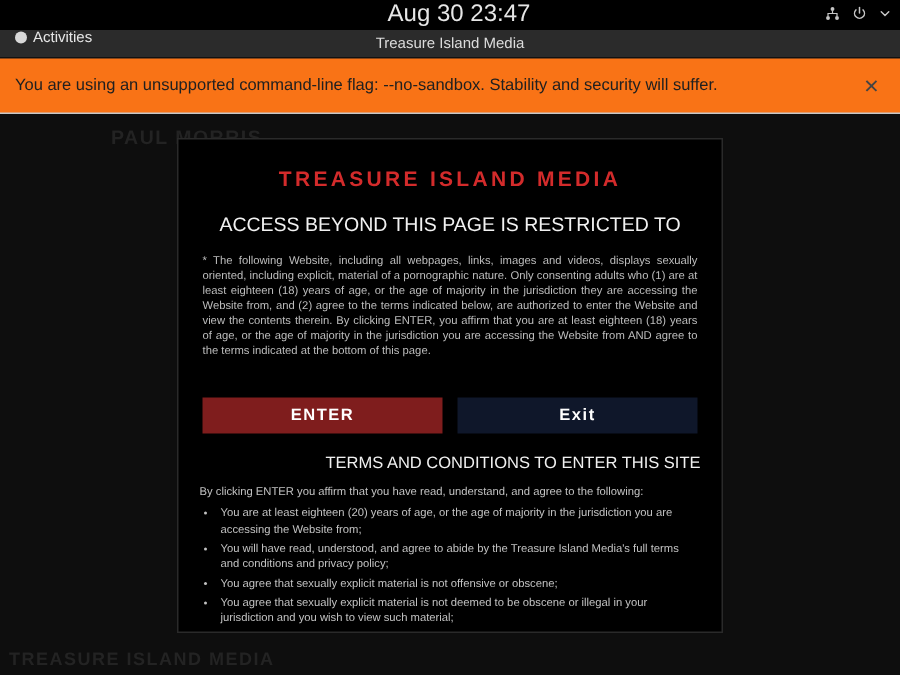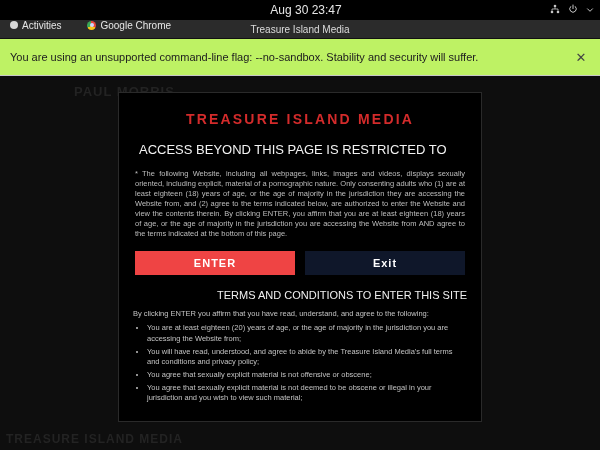--- a/index.html
+++ b/index.html
@@ -60,21 +60,21 @@
     left: 2.5px; top: 2.5px;
     width: 4px; height: 4px;
     border-radius: 50%;
     background: #cfd8ff;
   }
   .topbar-center {
     position: absolute;
     left: 12px; right: 0;
     text-align: center;
     pointer-events: none;
-    font-size: 12px;
+    font-size: 16px;
   }
   .topbar-right {
     margin-left: auto;
     display: flex;
     align-items: center;
     gap: 8px;
     z-index: 2;
   }
   .ico {
     display: inline-block;
@@ -88,21 +88,21 @@
     border-bottom: 1px solid #111;
     display: flex;
     align-items: center;
     justify-content: center;
     font-size: 10px;
     color: #dcdcdc;
   }
 
   .infobar {
     height: 36px;
-    background: #bef264;
+    background: #f97316;
     color: #202020;
     display: flex;
     align-items: center;
     padding: 0 10px;
     font-size: 11px;
     border-bottom: 1px solid #c8c8c8;
   }
   .infobar-text { flex: 1; }
   .infobar-close {
     width: 18px; height: 18px;
@@ -144,52 +144,53 @@
   }
   .brand {
     text-align: center;
     color: #d32b2b;
     font-weight: bold;
     letter-spacing: 2.2px;
     font-size: 14px;
     margin: 8px 0 14px;
   }
   .restrict {
+    text-align: center;
     font-size: 13px;
     line-height: 1.35;
     margin: 0 6px 10px;
     color: #f2f2f2;
   }
   .legal {
     font-size: 7.5px;
     line-height: 1.35;
     color: #bdbdbd;
     text-align: justify;
-    margin: 0 2px 12px;
+    margin: 0 2px 26px;
   }
   .btn-row {
     display: flex;
     gap: 10px;
     margin: 0 2px 14px;
   }
   .btn {
     flex: 1;
     height: 24px;
     display: flex;
     align-items: center;
     justify-content: center;
     font-size: 11px;
     font-weight: bold;
     letter-spacing: 1px;
     cursor: pointer;
     border: 0;
     color: #ffffff;
     font-family: "Liberation Sans", sans-serif;
   }
-  .btn-enter { background: #ef4444; }
+  .btn-enter { background: #7f1d1d; }
   .btn-exit { background: #0f172a; }
 
   .terms-title {
     text-align: right;
     font-size: 11px;
     color: #f0f0f0;
     margin: 0 0 8px;
   }
   .terms-intro {
     font-size: 7.5px;
@@ -206,24 +207,20 @@
   ul.terms li { margin-bottom: 3px; }
 </style>
 </head>
 <body>
 
 <div class="topbar">
   <div class="topbar-left">
     <div class="tb-item">
       <span class="dot-icon"></span>
       <span>Activities</span>
-    </div>
-    <div class="tb-item">
-      <span class="chrome-icon"></span>
-      <span>Google Chrome</span>
     </div>
   </div>
   <div class="topbar-center">
     <span>Aug 30  23:47</span>
   </div>
   <div class="topbar-right">
     <span class="ico">
       <svg width="10" height="10" viewBox="0 0 10 10">
         <circle cx="2" cy="8" r="1.3" fill="#dcdcdc"></circle>
         <circle cx="8" cy="8" r="1.3" fill="#dcdcdc"></circle>

